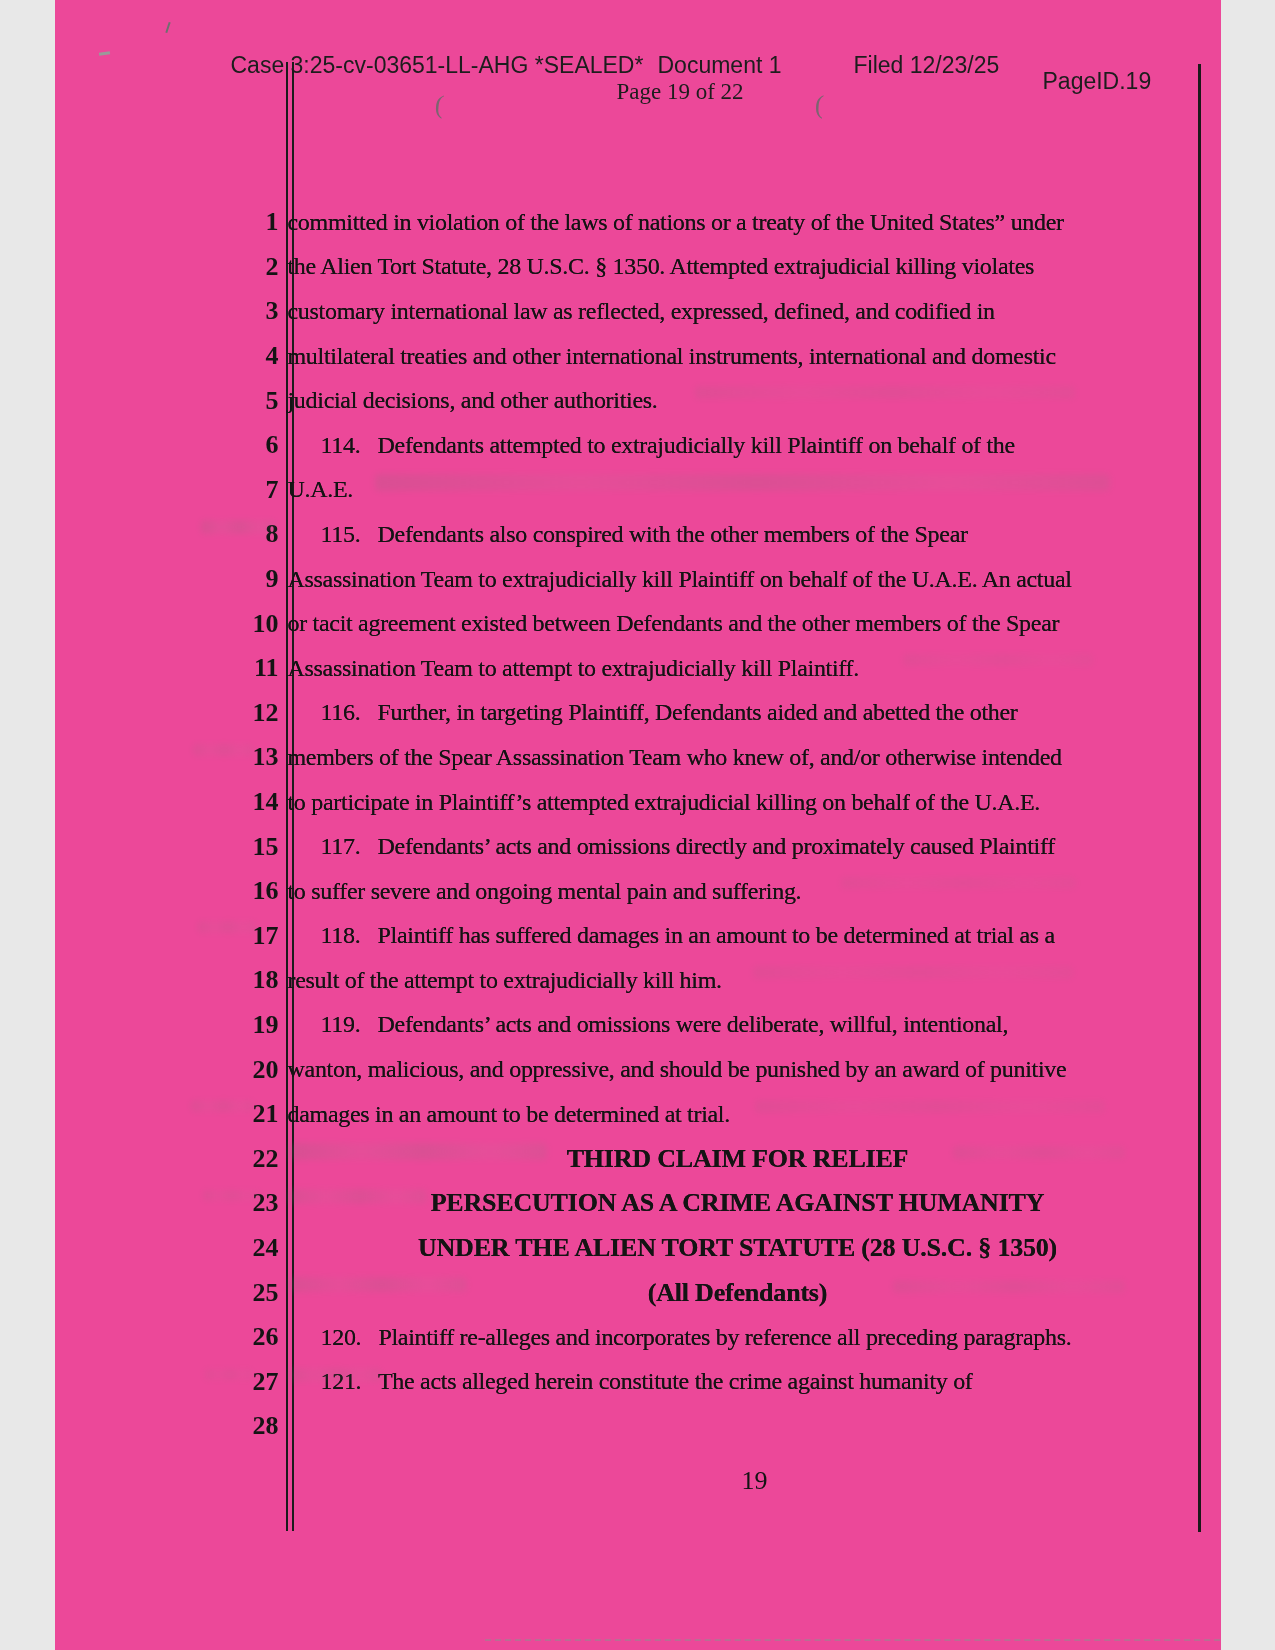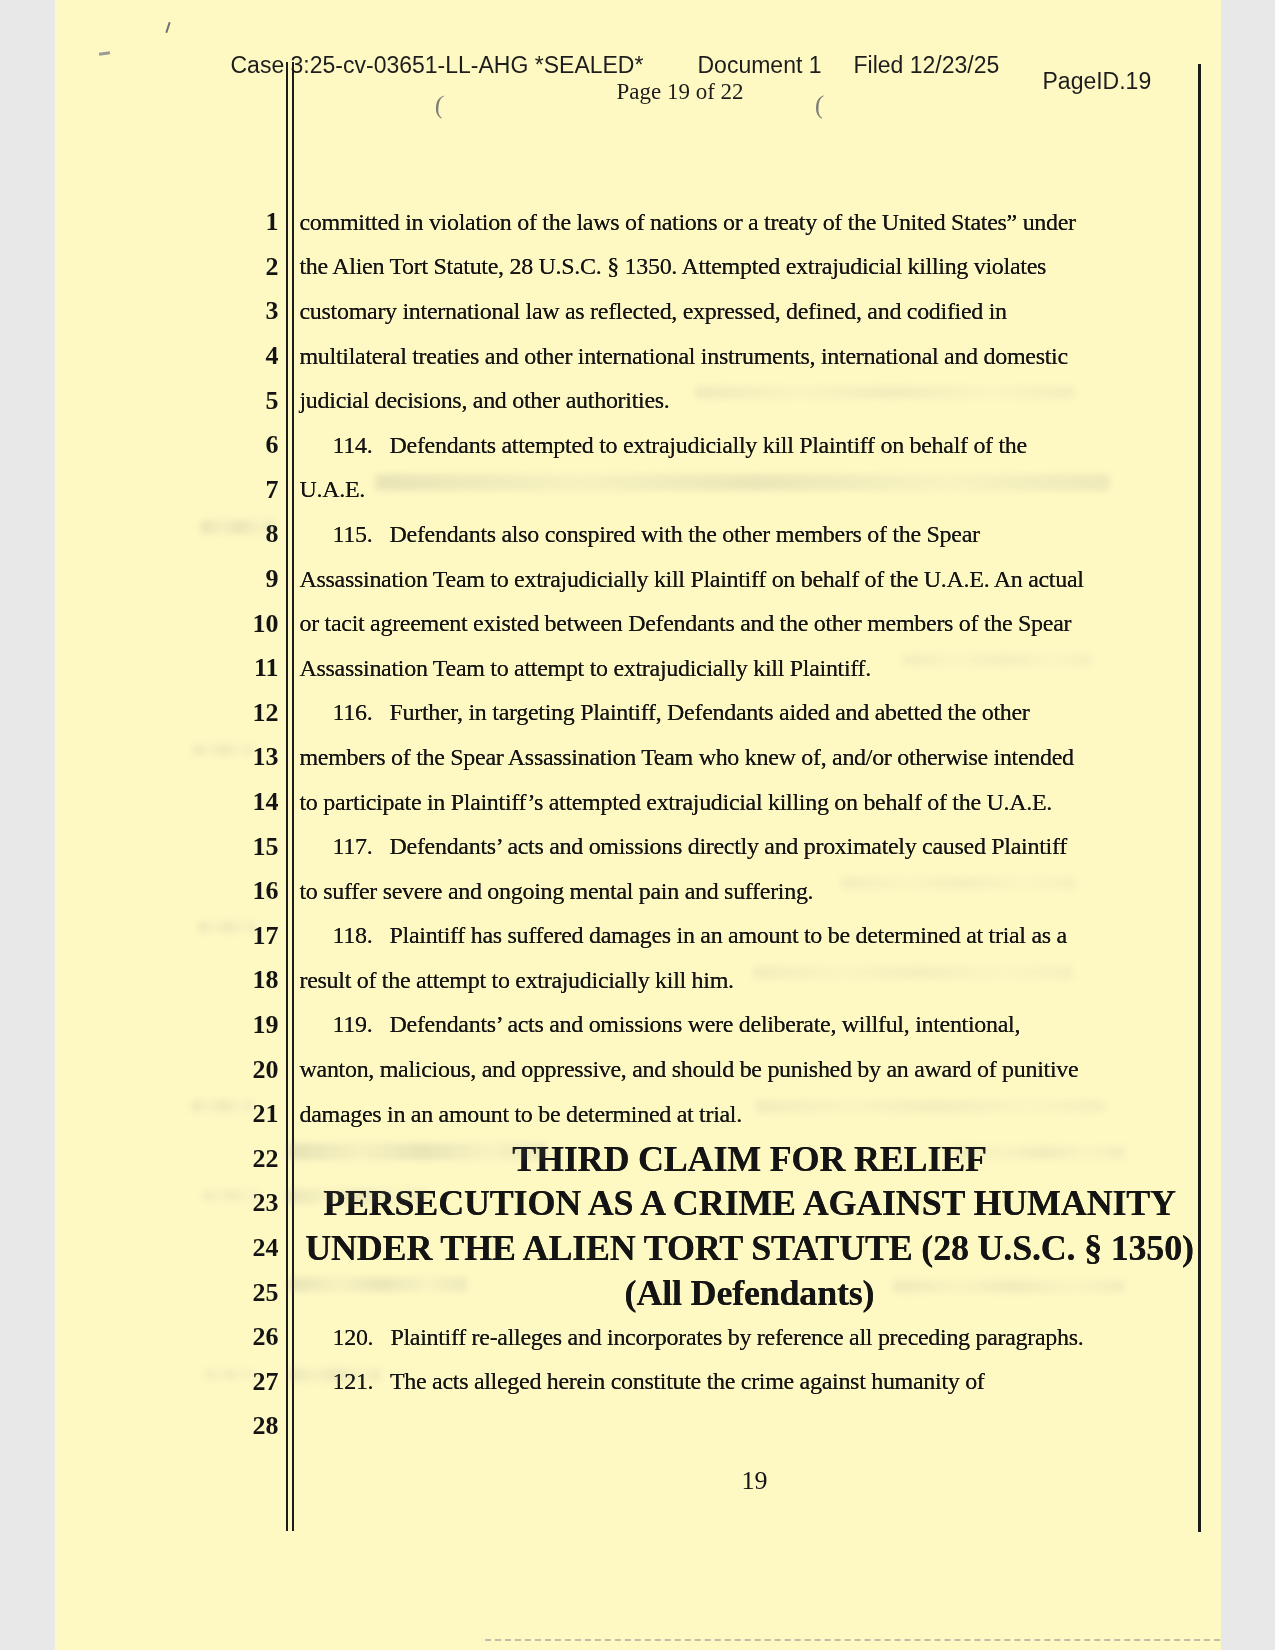--- a/index.html
+++ b/index.html
@@ -1,51 +1,51 @@
 <!DOCTYPE html>
 <html><head>
 <meta charset="utf-8">
 <style>
   * { margin:0; padding:0; box-sizing:border-box; }
   html,body { background:#e8e8e8; }
   .page {
     position:relative;
     width:1166px; height:1650px;
-    background:#fef9c3;
+    background:#ec4899;
     font-family:"Liberation Serif", serif;
     color:#161616;
     overflow:hidden;
     margin:0 auto;
   }
   
   .hdr { position:absolute; font-family:"Liberation Sans", sans-serif;
          font-size:23px; color:#1d1d1d; white-space:pre; }
   .hdr.case   { left:176px; top:52px; }
-  .hdr.doc    { left:643px; top:52px; }
+  .hdr.doc    { left:603px; top:52px; }
   .hdr.filed  { left:799px; top:52px; }
   .hdr.pid    { left:988px; top:68px; }
   .hdr.pageof { left:562px; top:79px;font-family:Liberation Serif, serif; }
   
   .rule { position:absolute; background:#1b1b1b; }
   .rule-left-outer { left:231px; top:62px; width:2px;  height:1469px; }
   .rule-left-inner { left:237px; top:62px; width:2px;  height:1469px; }
   .rule-right      { left:1143px; top:64px; width:3px; height:1468px; }
   .rule-edge       { left:1242px; top:0;   width:2px;  height:1650px;
                      background:repeating-linear-gradient(#adadad 0 7px, #cfcfcf 7px 10px);
                      opacity:.8; }
   
   .lines { position:absolute; left:0; top:200px; width:1275px; }
   .line-row { position:relative; height:44.6px; display:flex; align-items:center; }
   .line-num { flex:0 0 224px; width:224px; text-align:right;
               font-weight:bold; font-size:26px; color:#141414; }
-  .line-text { margin-left:21px; width:900px; font-size:24px;
+  .line-text { margin-left:9px; width:900px; font-size:24px;
                letter-spacing:-0.3px; white-space:pre; color:#141414;
                text-shadow:0 0 0.6px rgba(10,10,10,.85); }
   .line-row.indent .line-text { text-indent:33px; }
-  .line-row.center .line-text { text-align:center; font-weight:bold; font-size:36px;
+  .line-row.center .line-text { text-align:center; font-weight:bold; font-size:26px;
                                 letter-spacing:-0.2px; }
   
   .footer { position:absolute; left:660px; top:1466px; width:80px;
             text-align:center; font-size:26px; color:#141414; }
   
   .smudge { position:absolute; border-radius:4px; filter:blur(3px);
             background:linear-gradient(90deg,
               rgba(115,115,115,.55), rgba(150,150,150,.25) 28%,
               rgba(120,120,120,.5) 52%, rgba(160,160,160,.22) 78%,
               rgba(125,125,125,.45)); }

